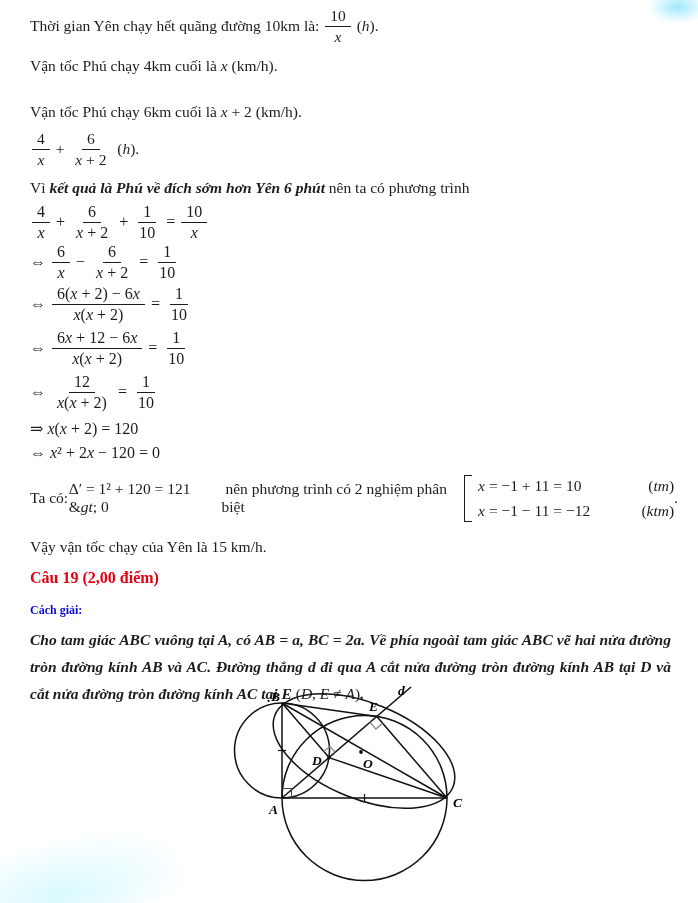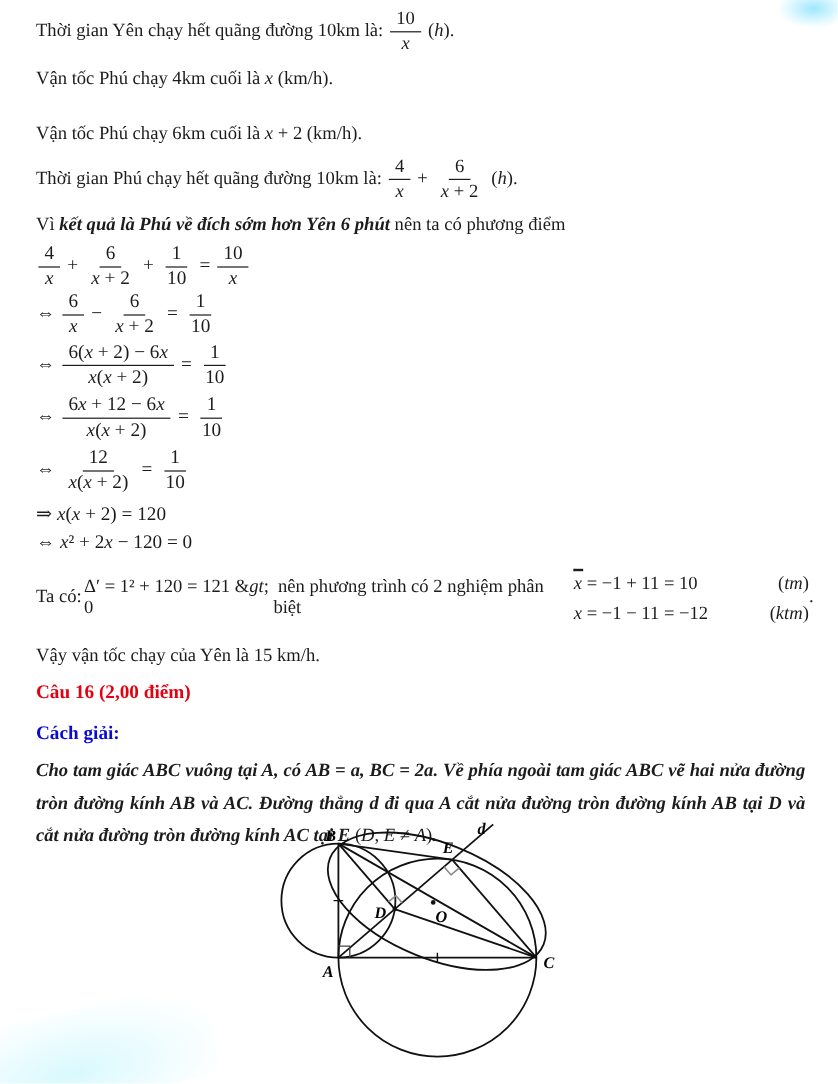--- a/index.html
+++ b/index.html
@@ -18,27 +18,27 @@
   
   .frac{display:inline-flex;flex-direction:column;align-items:center;
         vertical-align:middle;line-height:1.12;margin:0 2px;text-align:right;}
   .fn{padding:0 5px 1px;border-bottom:1.3px solid #1c1c1c;}
   .fd{padding:1px 5px 0;}
   
   .fr-line{display:flex;align-items:center;white-space:pre-wrap;}
   
   .eq{display:flex;align-items:center;white-space:pre-wrap;font-size:16px;}
   
-  .cases{display:inline-flex;align-items:center;vertical-align:middle;margin-left:6px;flex-direction:column;}
+  .cases{display:inline-flex;align-items:center;vertical-align:middle;margin-left:6px;}
   .cbr{width:7px;align-self:stretch;border:1.7px solid #1c1c1c;border-right:none;margin-right:6px;}
   .crows{display:inline-flex;flex-direction:column;gap:7px;padding:2px 0;}
   .crow{display:flex;width:196px;}
   .cnote{margin-left:auto;}
   .heading-red{color:#e30010;font-weight:bold;font-size:16px;}
-  .heading-blue{color:#0b0bd0;font-weight:bold;font-size:16px;}
+  .heading-blue{color:#0b0bd0;font-weight:bold;font-size:12px;}
   .para{width:641px;text-align:justify;line-height:27px;white-space:normal;}
   .para .t-math{font-weight:normal;}
   
   .figure-wrap{position:absolute;left:180px;top:681px;width:330px;height:223px;}
   .fig-label{font-family:"Liberation Serif","DejaVu Serif",serif;font-style:italic;font-weight:600;font-size:13.5px;}
   
   .wm-tr{position:absolute;right:-8px;top:-8px;width:56px;height:30px;pointer-events:none;
      background:radial-gradient(ellipse at center,rgba(135,225,252,.8),rgba(190,242,255,.4) 55%,rgba(255,255,255,0) 78%);}
   .wm-bl{position:absolute;left:-12px;bottom:-14px;width:190px;height:80px;pointer-events:none;transform:rotate(-14deg);
      background:radial-gradient(ellipse at 35% 65%,rgba(185,244,252,.55),rgba(220,250,255,.25) 60%,rgba(255,255,255,0) 80%);}
@@ -47,35 +47,35 @@
 <body>
 
 <div class="page">
   <div class="wm-tr"></div>
   <div class="wm-bl"></div>
 
   <div class="content">
     <div class="fr-line" style="height:40px;margin-bottom:9px;"><span class="t-txt">Thời gian Yên chạy hết quãng đường 10km là: </span><span class="frac t-math"><span class="fn">10</span><span class="fd"><i>x</i></span></span><span class="t-math"> (<i>h</i>).</span></div>
     <div class="ln" style="margin-bottom:25px;"><span class="t-txt">Vận tốc Phú chạy 4km cuối là </span><span class="t-math"><i>x</i></span><span class="t-txt"> (km/h).</span></div>
     <div class="ln" style="margin-bottom:5px;"><span class="t-txt">Vận tốc Phú chạy 6km cuối là </span><span class="t-math"><i>x</i> + 2</span><span class="t-txt"> (km/h).</span></div>
-    <div class="fr-line" style="height:44px;margin-bottom:6px;"><span class="t-txt">Thời gian Phú chạy hết quãng đường 10km là: </span><span class="frac t-math"><span class="fn">4</span><span class="fd"><i>x</i></span></span><span class="t-math"> + </span><span class="frac t-math"><span class="fn">6</span><span class="fd"><i>x</i> + 2</span></span><span class="t-math"> (<i>h</i>).</span></div>
-    <div class="ln" style="margin-bottom:4px;"><span class="t-txt">Vì </span><span class="t-bi">kết quả là Phú về đích sớm hơn Yên 6 phút</span><span class="t-txt"> nên ta có phương điểm</span></div>
+    <div class="fr-line" style="height:44px;margin-bottom:6px;"><span class="frac t-math"><span class="fn">4</span><span class="fd"><i>x</i></span></span><span class="t-math"> + </span><span class="frac t-math"><span class="fn">6</span><span class="fd"><i>x</i> + 2</span></span><span class="t-math"> (<i>h</i>).</span></div>
+    <div class="ln" style="margin-bottom:4px;"><span class="t-txt">Vì </span><span class="t-bi">kết quả là Phú về đích sớm hơn Yên 6 phút</span><span class="t-txt"> nên ta có phương trình</span></div>
 
     <div class="eq" style="height:40px;"><span class="frac t-math"><span class="fn">4</span><span class="fd"><i>x</i></span></span><span class="t-math"> + </span><span class="frac t-math"><span class="fn">6</span><span class="fd"><i>x</i> + 2</span></span><span class="t-math"> + </span><span class="frac t-math"><span class="fn">1</span><span class="fd">10</span></span><span class="t-math"> = </span><span class="frac t-math"><span class="fn">10</span><span class="fd"><i>x</i></span></span></div>
     <div class="eq" style="height:40px;"><span class="t-math">⇔ </span><span class="frac t-math"><span class="fn">6</span><span class="fd"><i>x</i></span></span><span class="t-math"> − </span><span class="frac t-math"><span class="fn">6</span><span class="fd"><i>x</i> + 2</span></span><span class="t-math"> = </span><span class="frac t-math"><span class="fn">1</span><span class="fd">10</span></span></div>
     <div class="eq" style="height:44px;"><span class="t-math">⇔ </span><span class="frac t-math"><span class="fn">6(<i>x</i> + 2) − 6<i>x</i></span><span class="fd"><i>x</i>(<i>x</i> + 2)</span></span><span class="t-math"> = </span><span class="frac t-math"><span class="fn">1</span><span class="fd">10</span></span></div>
     <div class="eq" style="height:44px;"><span class="t-math">⇔ </span><span class="frac t-math"><span class="fn">6<i>x</i> + 12 − 6<i>x</i></span><span class="fd"><i>x</i>(<i>x</i> + 2)</span></span><span class="t-math"> = </span><span class="frac t-math"><span class="fn">1</span><span class="fd">10</span></span></div>
     <div class="eq" style="height:44px;"><span class="t-math">⇔ </span><span class="frac t-math"><span class="fn">12</span><span class="fd"><i>x</i>(<i>x</i> + 2)</span></span><span class="t-math"> = </span><span class="frac t-math"><span class="fn">1</span><span class="fd">10</span></span></div>
     <div class="eq" style="height:24px;margin-top:2px;"><span class="t-math">⇒ <i>x</i>(<i>x</i> + 2) = 120</span></div>
     <div class="eq" style="height:26px;"><span class="t-math">⇔ <i>x</i>² + 2<i>x</i> − 120 = 0</span></div>
 
     <div class="fr-line" style="height:60px;margin-top:2px;"><span class="t-txt">Ta có: </span><span class="t-math">Δ′ = 1² + 120 = 121 &amp;<i>gt</i>; 0</span><span class="t-txt"> nên phương trình có 2 nghiệm phân biệt </span><span class="cases t-math"><span class="cbr"></span><span class="crows"><span class="crow"><span class="cexpr"><i>x</i> = −1 + 11 = 10</span><span class="cnote">(<i>tm</i>)</span></span><span class="crow"><span class="cexpr"><i>x</i> = −1 − 11 = −12</span><span class="cnote">(<i>ktm</i>)</span></span></span></span><span class="t-txt">.</span></div>
     <div class="ln" style="margin-top:8px;"><span class="t-txt">Vậy vận tốc chạy của Yên là 15 km/h.</span></div>
 
-    <div class="heading-red" style="margin-top:12px;">Câu 16 (2,00 điểm)</div>
+    <div class="heading-red" style="margin-top:12px;">Câu 19 (2,00 điểm)</div>
     <div class="heading-blue" style="margin-top:16px;">Cách giải:</div>
 
     <div class="ln para" style="margin-top:8px;"><span class="t-bi">Cho tam giác ABC vuông tại A, có AB = a, BC = 2a. Về phía ngoài tam giác ABC vẽ hai nửa đường tròn đường kính AB và AC. Đường thẳng d đi qua A cắt nửa đường tròn đường kính AB tại D và cắt nửa đường tròn đường kính AC tại E </span><span class="t-math">(<i>D</i>, <i>E</i> ≠ <i>A</i>)</span><span class="t-bi">.</span></div>
   </div>
 
   <div class="figure-wrap">
     <svg width="330" height="223" viewBox="0 0 330 223">
       <g fill="none" stroke="#111111" stroke-width="1.5">
 
         <circle cx="102" cy="69.5" r="47.5"></circle>

